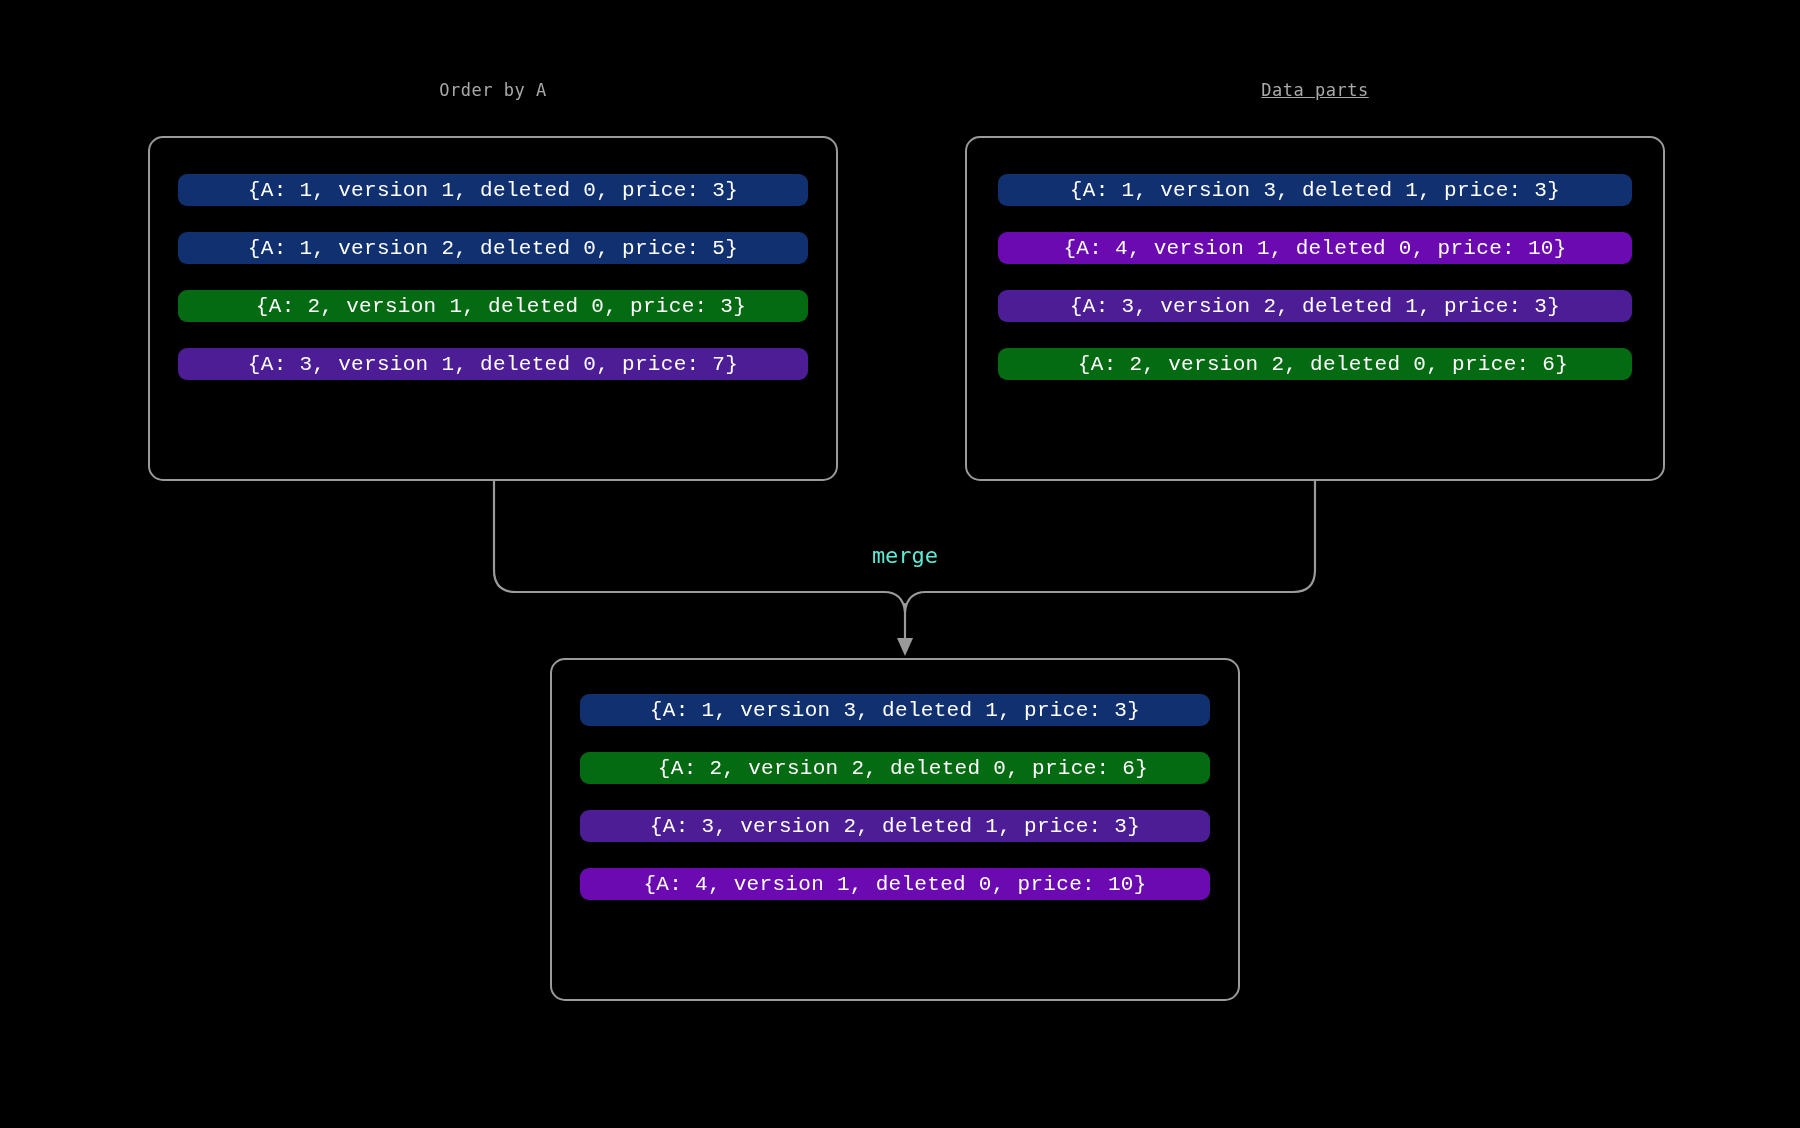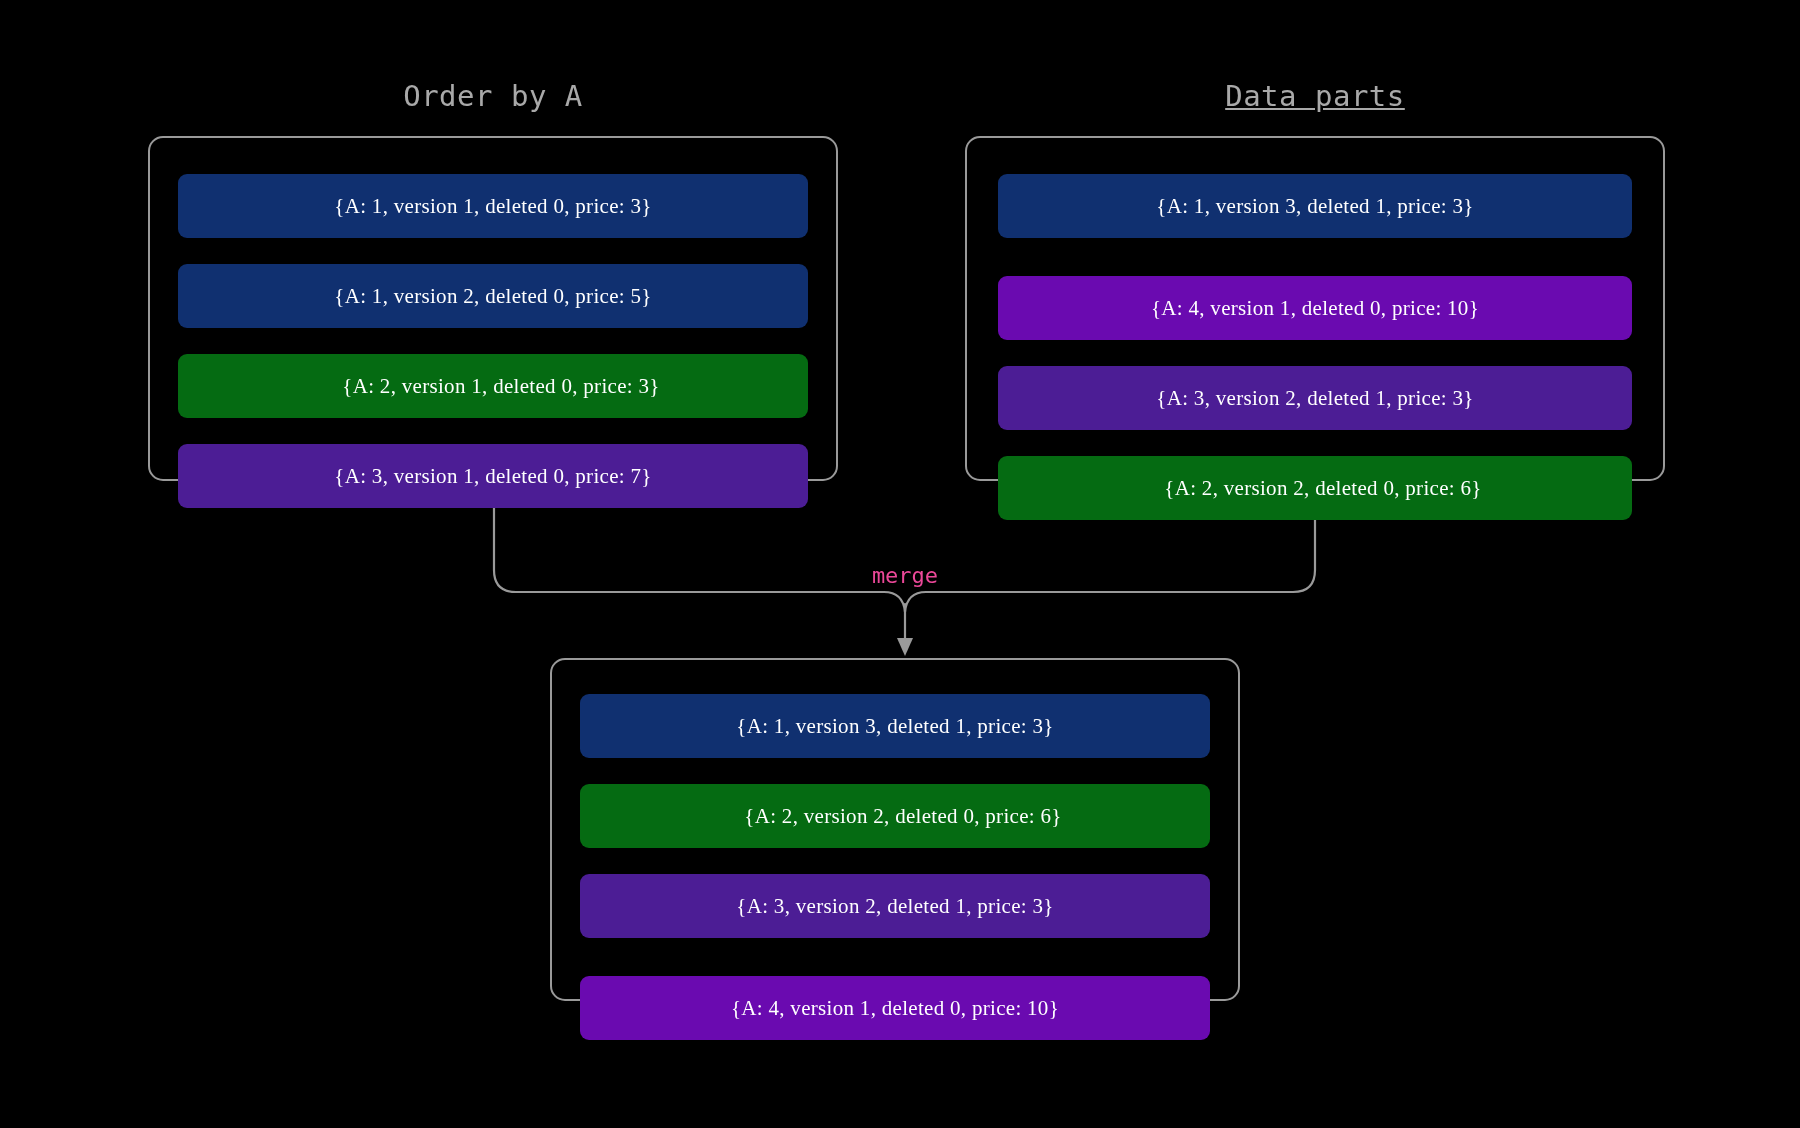--- a/index.html
+++ b/index.html
@@ -28,21 +28,21 @@
     top: 0;
     width: 1800px;
     height: 1128px;
     pointer-events: none;
   }
 
   
   .panel-title {
     position: absolute;
     color: #a9a9a9;
-    font-size: 29px;
+    font-size: 17px;
     line-height: 1;
     letter-spacing: 0.5px;
     white-space: nowrap;
     font-family: "DejaVu Sans Mono", "Liberation Mono", monospace;
   }
   #title-left  { left: 148px; top: 82px; width: 690px; text-align: center; }
   #title-right { left: 965px; top: 82px; width: 700px; text-align: center; text-decoration: underline; }
 
   
   .panel {
@@ -70,50 +70,50 @@
   }
 
   
   .rows {
     display: flex;
     flex-direction: column;
     gap: 26px;
   }
   .row-chip {
     box-sizing: border-box;
-    height: 64px;
+    height: 32px;
     border-radius: 9px;
     display: flex;
     align-items: center;
     justify-content: center;
     color: #ffffff;
     font-size: 21px;
     line-height: 1;
     letter-spacing: 0.3px;
     white-space: nowrap;
-    font-family: Liberation Serif, serif;
+    font-family: Liberation Mono, monospace;
   }
   #panel-order  .row-chip { width: 630px; }
   #panel-parts  .row-chip { width: 634px; }
   #panel-merged .row-chip { width: 630px; }
 
   
   .c-blue   { background: #103070; }
   .c-green  { background: #056b12; padding-left: 16px; }
   .c-red    { background: #4c1d95; }
-  .c-purple { background: #6a0ab0; margin-top: 12px; }
+  .c-purple { background: #6a0ab0; }
 
   
   #merge-label {
     position: absolute;
     left: 820px;
-    top: 565px;
+    top: 545px;
     width: 170px;
     text-align: center;
-    color: #ec4899;
+    color: #5eead4;
     font-size: 22px;
     line-height: 1;
     white-space: nowrap;
     font-family: "DejaVu Sans Mono", "Liberation Mono", monospace;
   }
 </style>
 </head>
 <body>
 
 <div id="stage">

